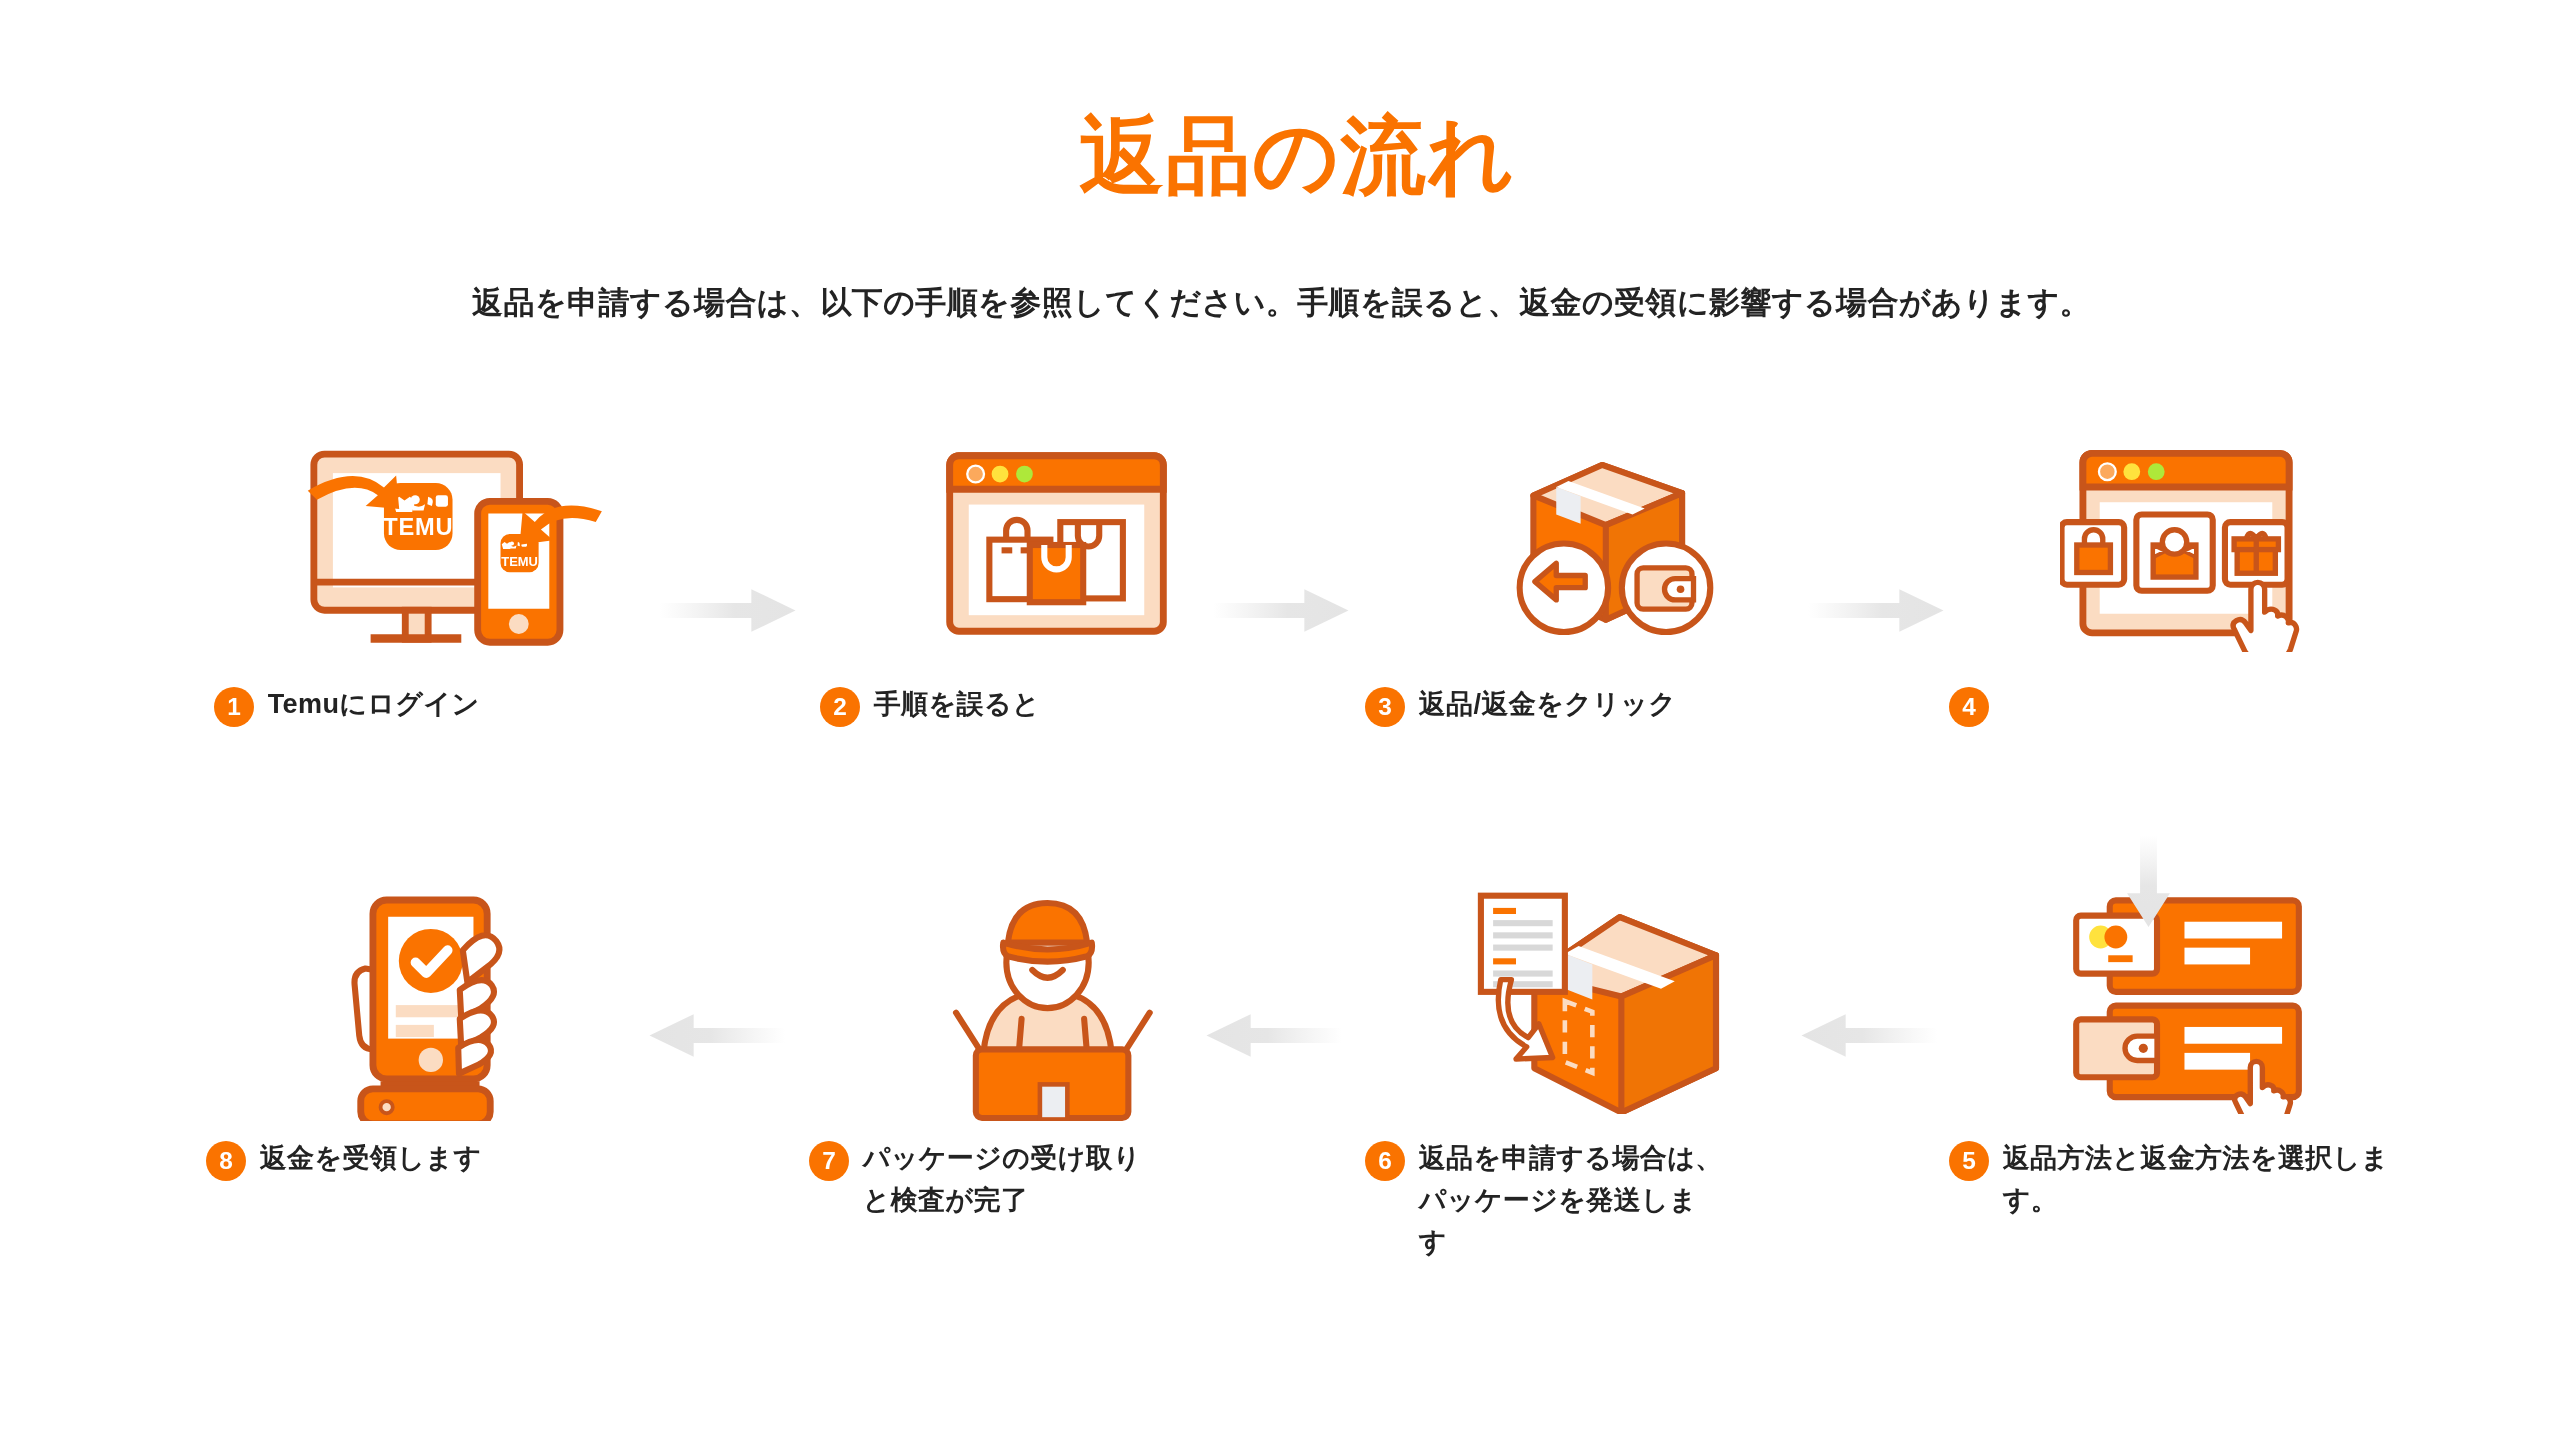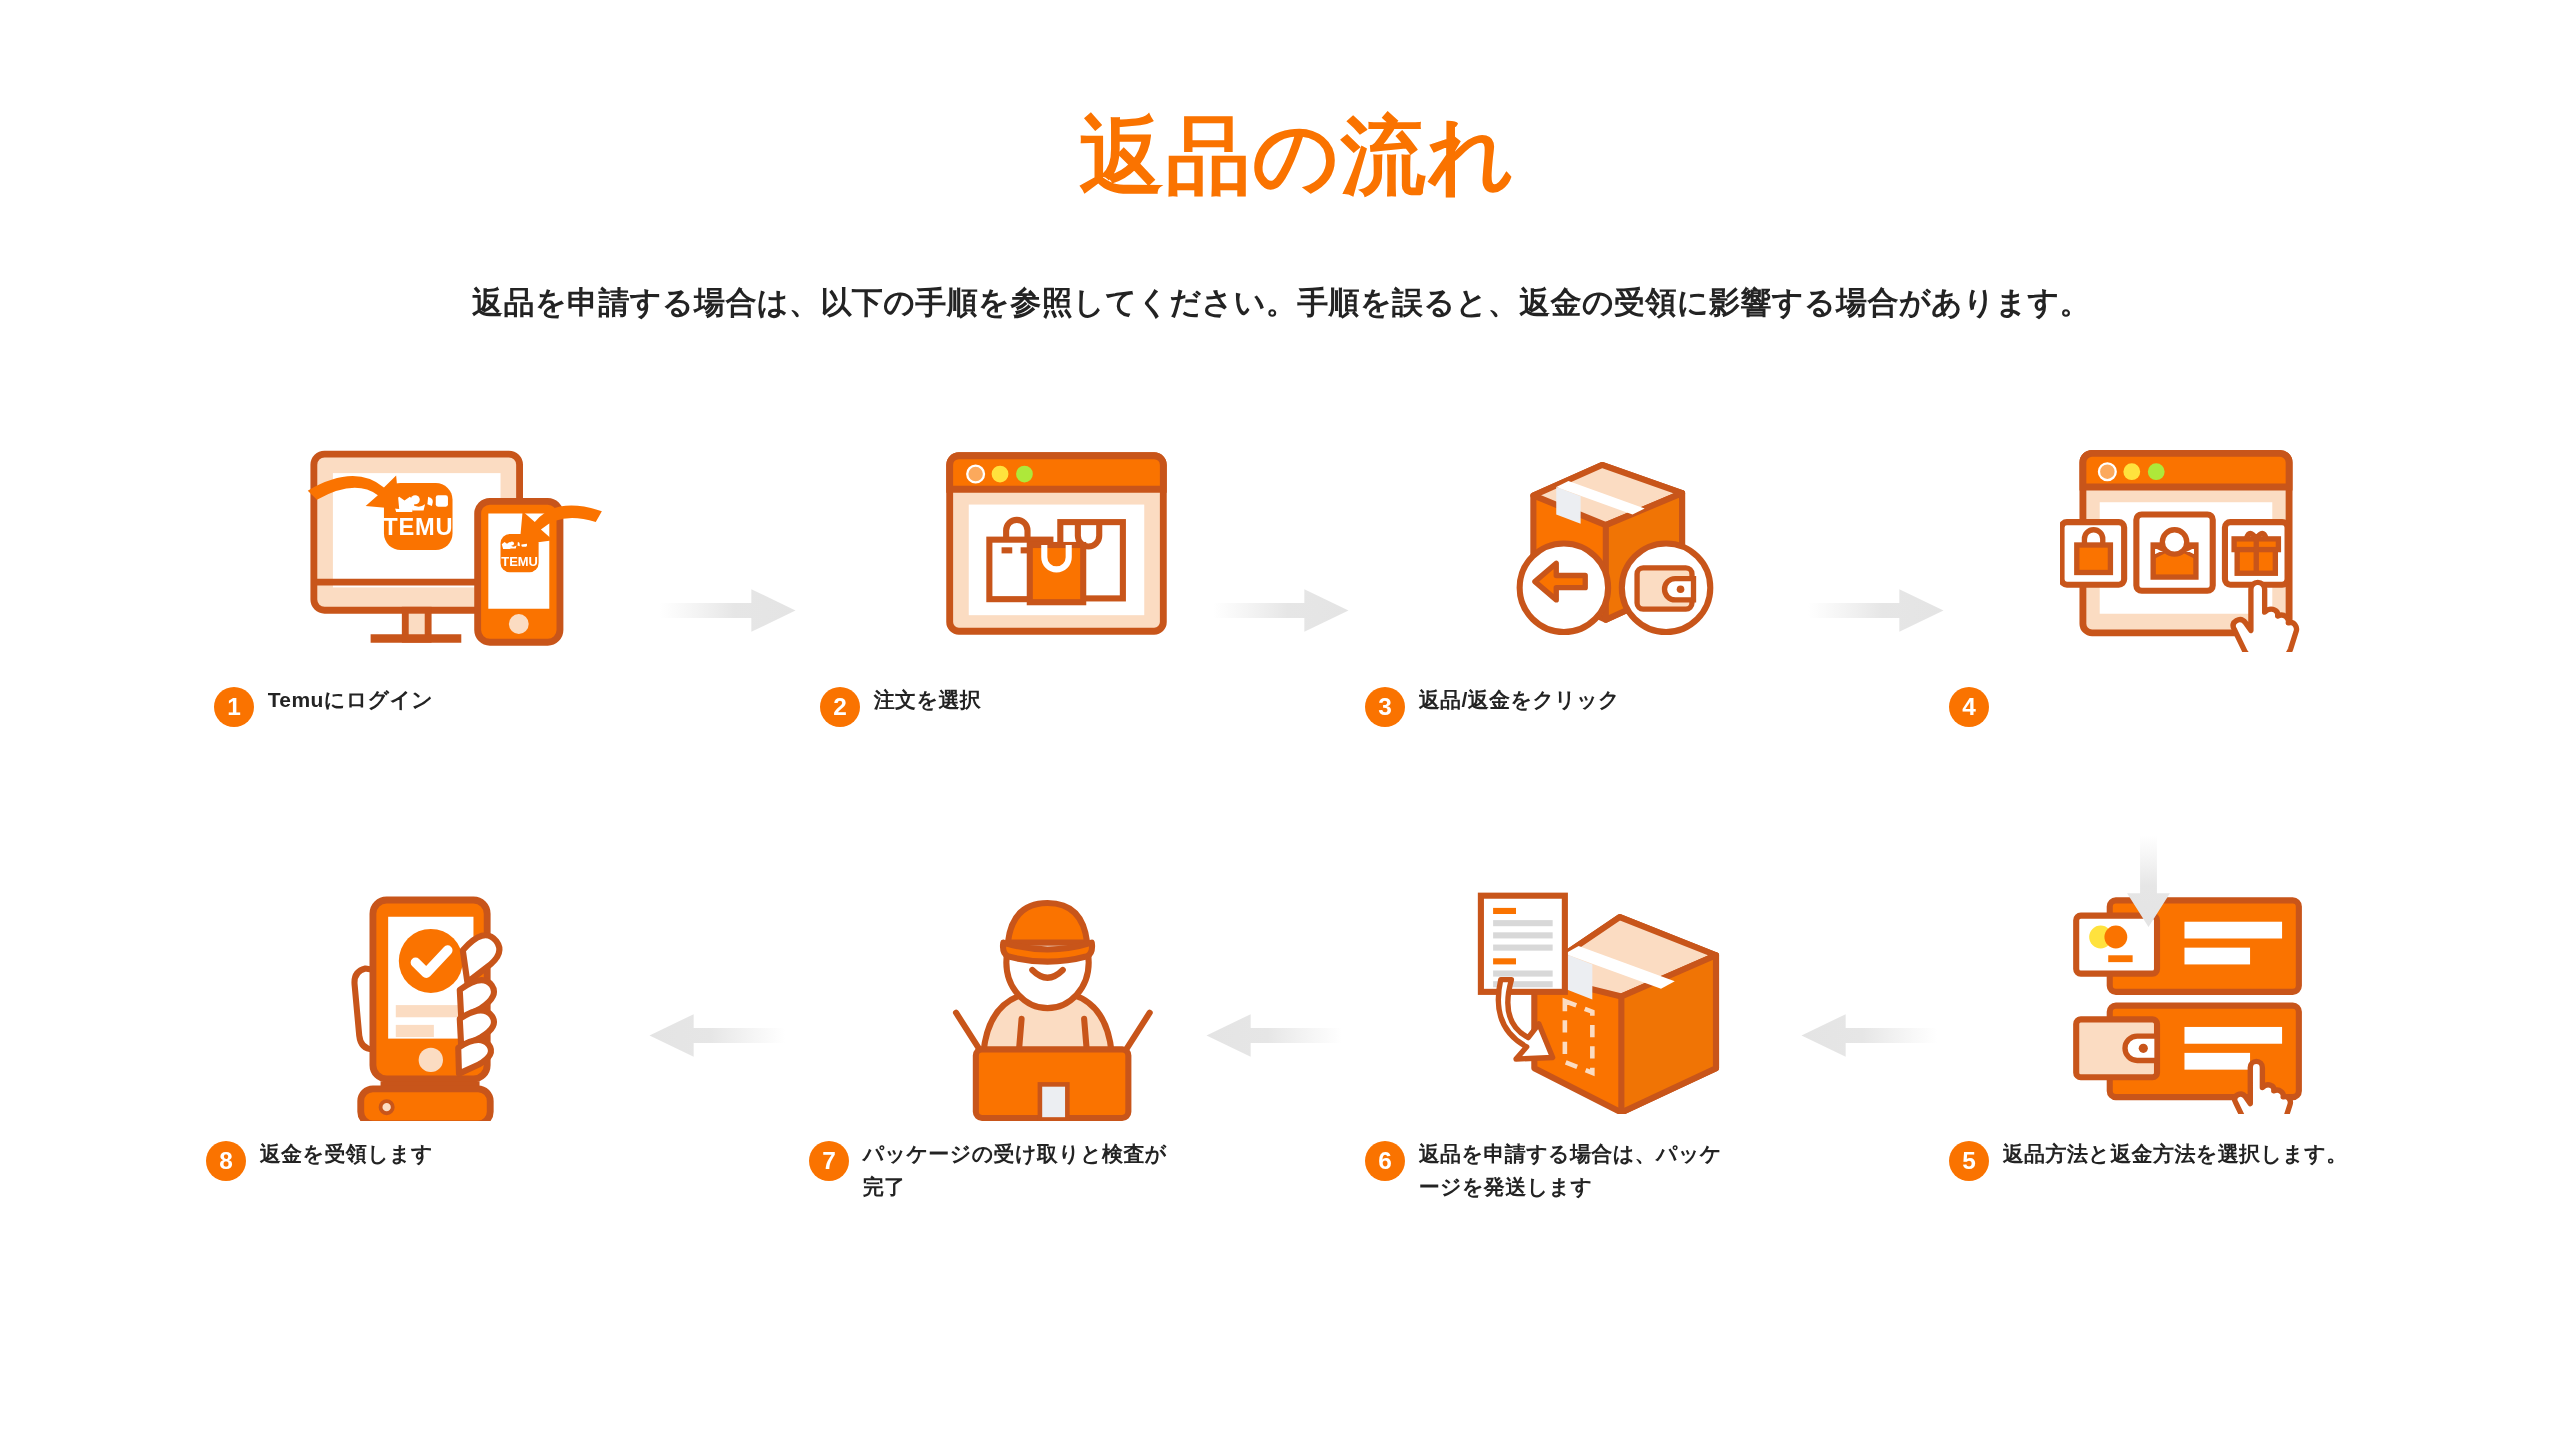--- a/index.html
+++ b/index.html
@@ -52,21 +52,21 @@
     flex:0 0 auto;
     width:40px; height:40px;
     border-radius:50%;
     background:#FA7300;
     color:#ffffff;
     font-size:24.4px; font-weight:700;
     display:flex; align-items:center; justify-content:center;
     margin-top:3.1px;
   }
   .caption-text {
-    font-size:21px; font-weight:700; line-height:1.55;
+    font-size:27px; font-weight:700; line-height:1.55;
     color:#232323;
     letter-spacing:0.4px;
   }
   .caption.narrow .caption-text { max-width:305px; }
   .caption.wide .caption-text { max-width:397px; }
 
   
   .conn { position:absolute; }
   .conn svg { display:block; }
 </style>
@@ -141,21 +141,21 @@
           <path d="M84 128 v-12 a14 14 0 0 1 28 0 v12" fill="none" stroke="#C8551A" stroke-width="8"></path>
           <line x1="78" y1="142" x2="92" y2="142" stroke="#C8551A" stroke-width="8"></line>
           <line x1="103" y1="142" x2="117" y2="142" stroke="#C8551A" stroke-width="8"></line>
 
           <rect x="115" y="135" width="70" height="75" fill="#FA7300" stroke="#C8551A" stroke-width="8"></rect>
           <path d="M134 135 v16 a16 16 0 0 0 32 0 v-16" fill="none" stroke="#ffffff" stroke-width="8"></path>
         </svg>
       </div>
       <div class="caption narrow">
         <span class="badge">2</span>
-        <span class="caption-text">注文を選択</span>
+        <span class="caption-text">手順を誤ると</span>
       </div>
     </div>
 
     <div class="cell" style="left:1365px;">
       <div class="art">
         <svg width="244" height="214" viewBox="0 0 320 280">
 
           <path d="M70 75 L160 35 L265 72 L265 192 L165 238 L70 196 Z" fill="#FA7300" stroke="#C8551A" stroke-width="8" stroke-linejoin="round"></path>
           <path d="M70 75 L160 35 L265 72 L165 114 Z" fill="#FBDCC2" stroke="#C8551A" stroke-width="8" stroke-linejoin="round"></path>
           <path d="M165 114 L165 238 L265 192 L265 72 Z" fill="#F07405" stroke="#C8551A" stroke-width="8" stroke-linejoin="round"></path>

